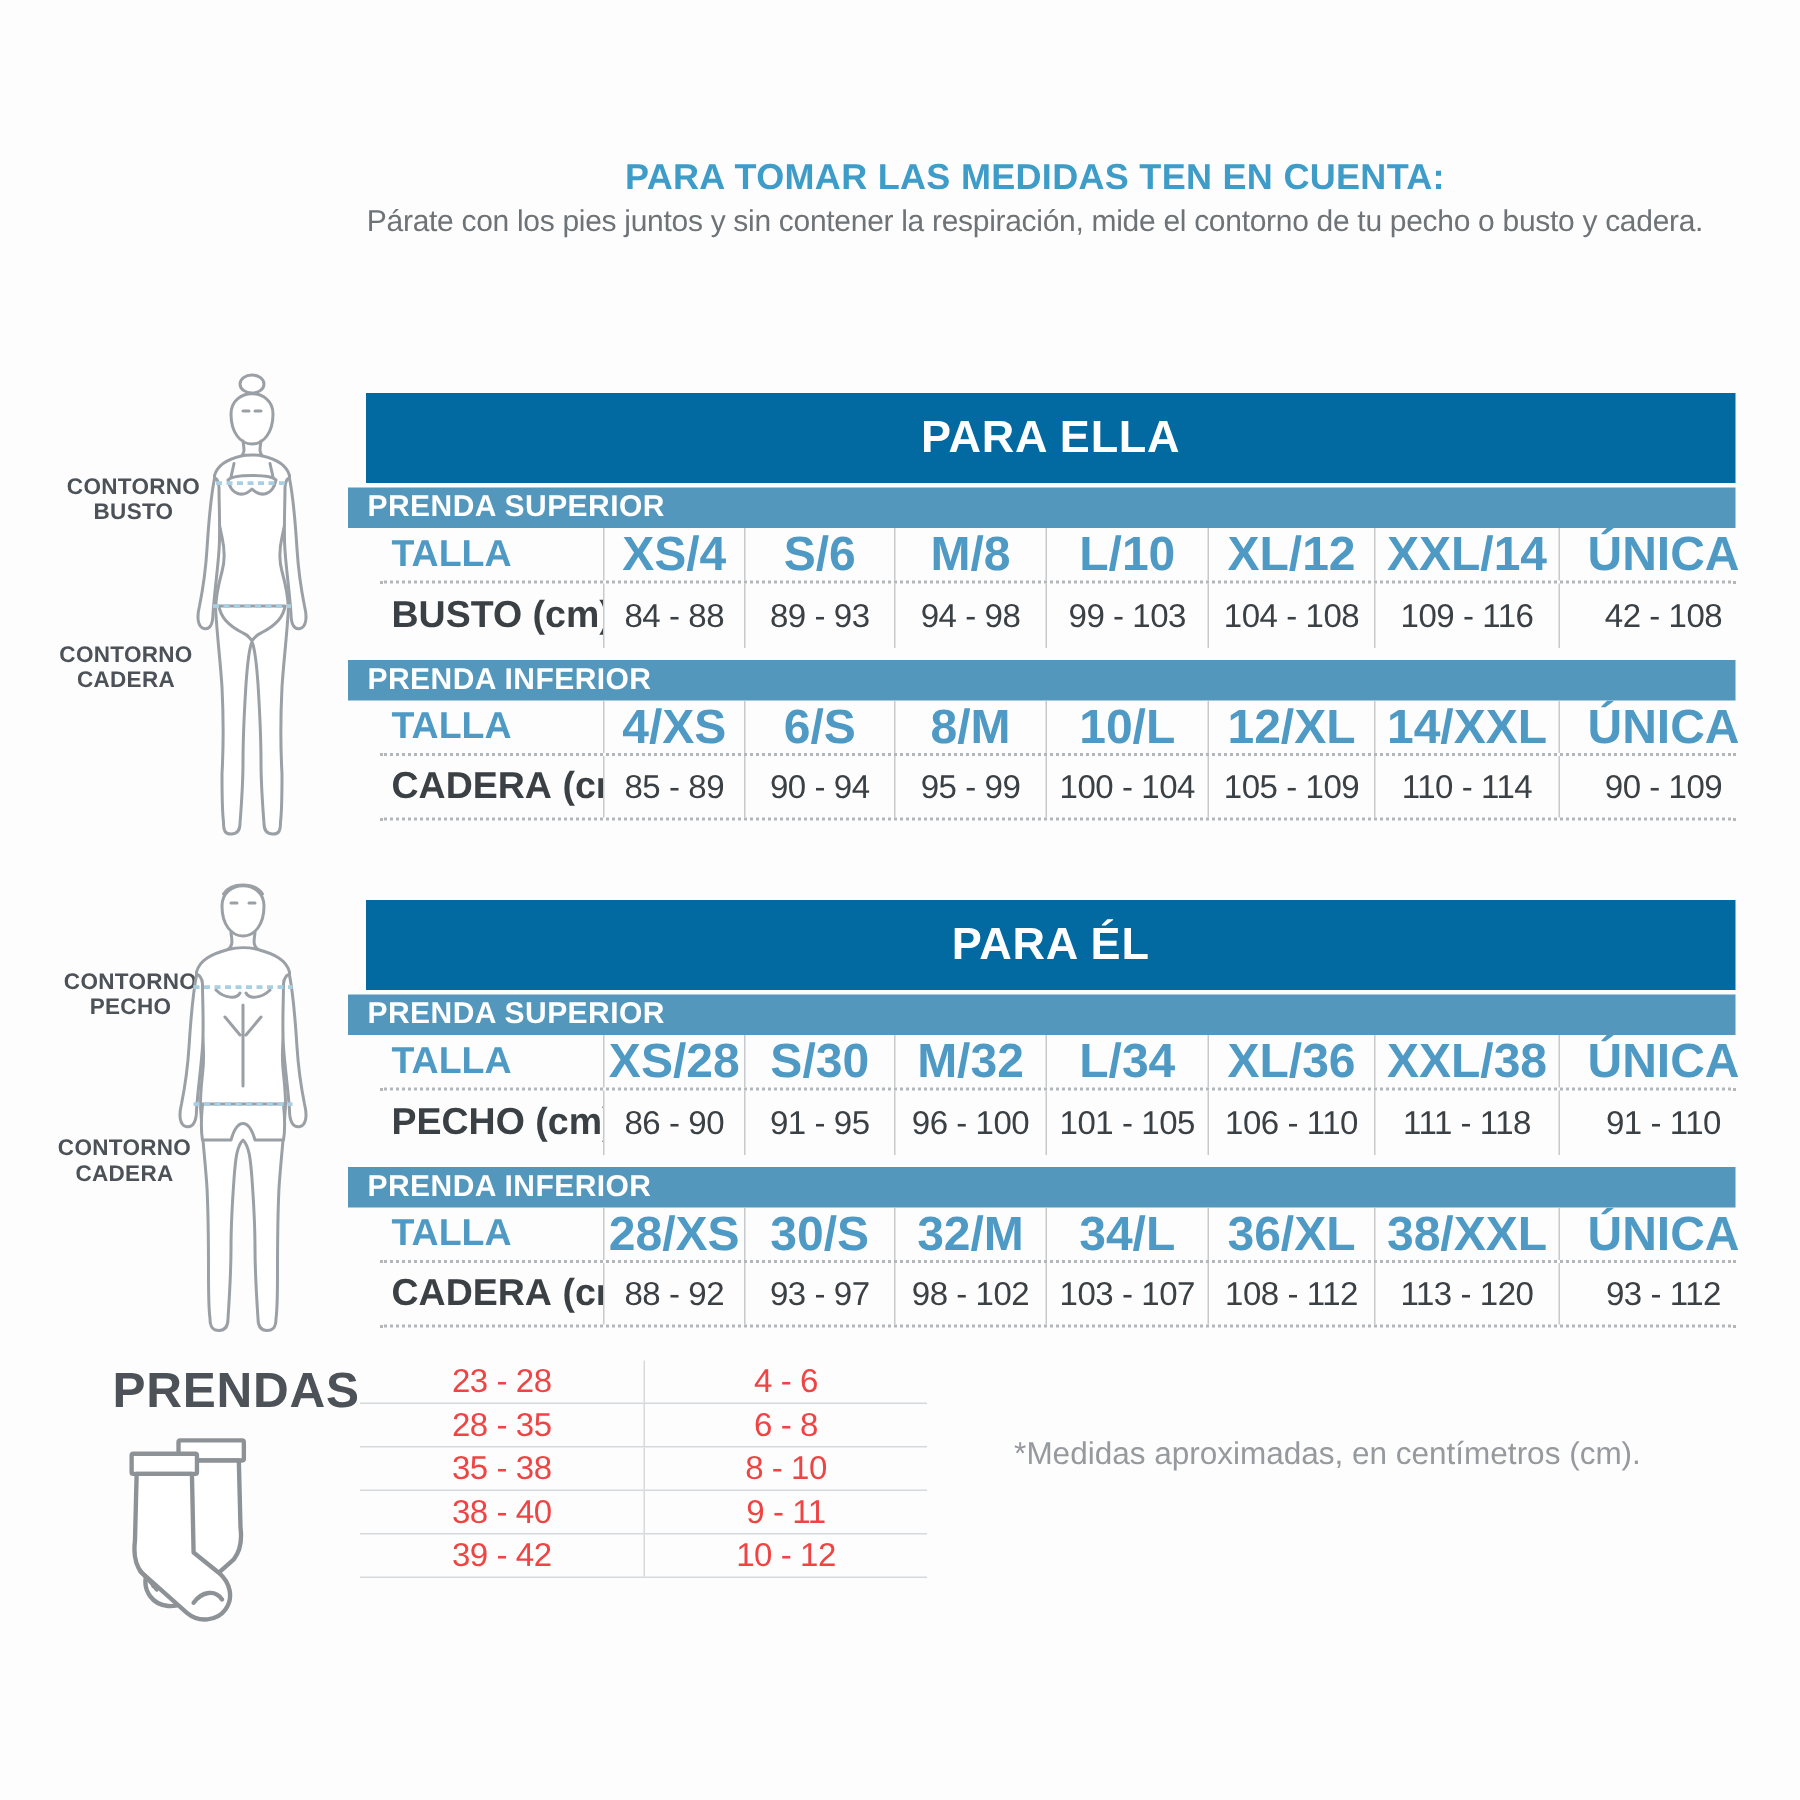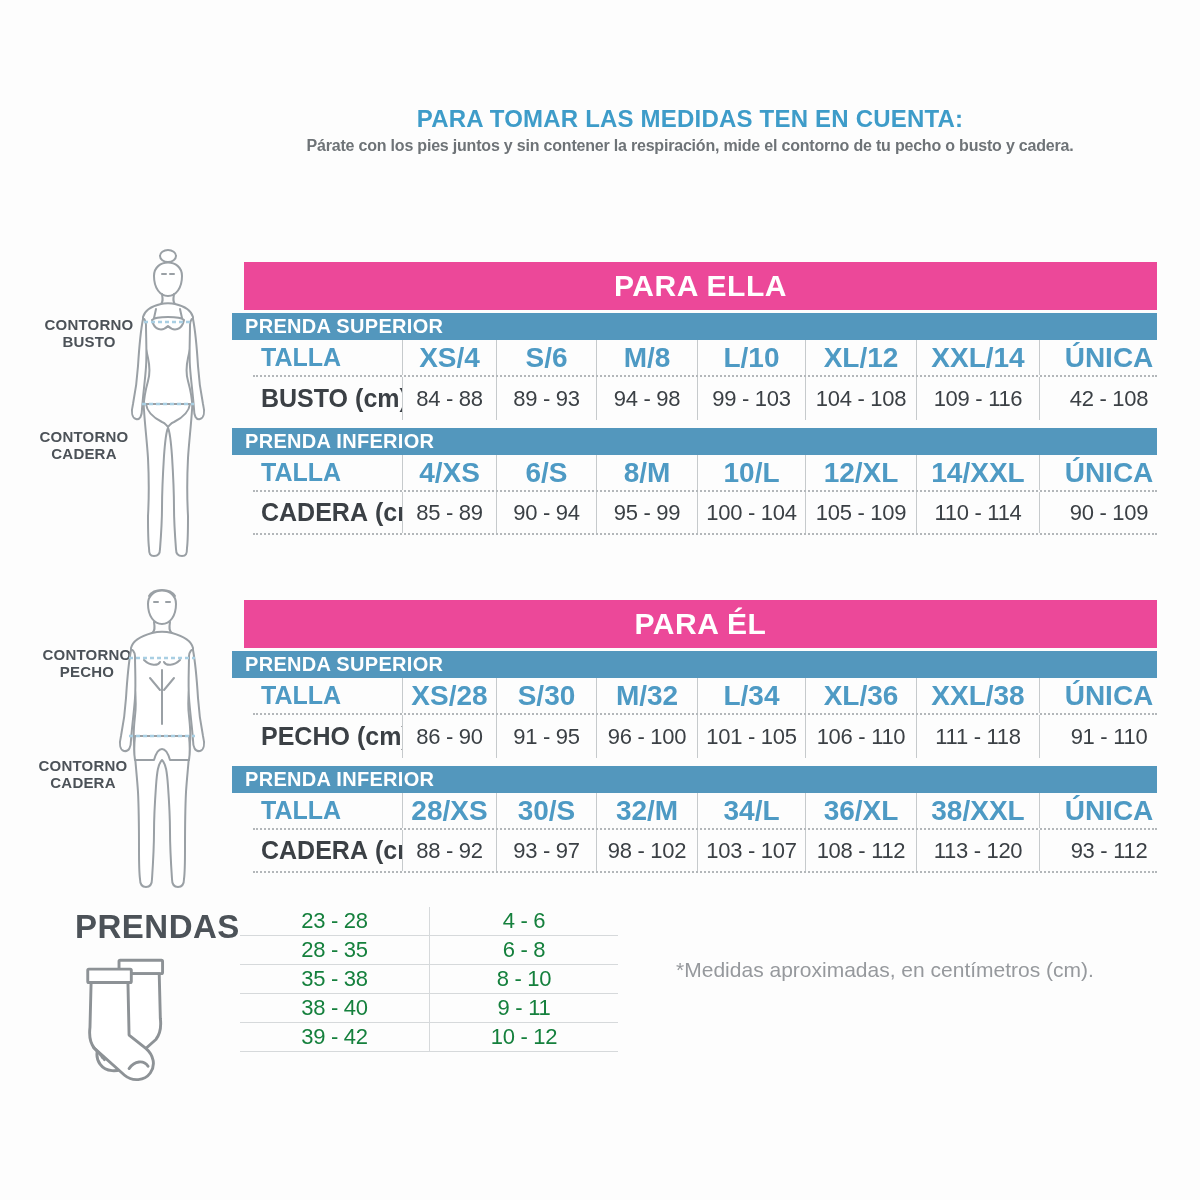--- a/index.html
+++ b/index.html
@@ -9,44 +9,44 @@
     position:relative; width:1200px; height:1200px; background:#fdfdfd;
     overflow:hidden; margin:0 auto;
   }
 
   
   .page-header { position:absolute; left:215px; top:92px; width:950px; text-align:center; }
   .title-line { white-space:nowrap; color:#4B5055; }
   .title-main { font-size:52px; font-weight:bold; letter-spacing:0.5px; }
   .title-sub  { font-size:38px; font-weight:bold; letter-spacing:-0.5px; }
   .tip-heading { margin-top:13px; font-size:24px; font-weight:bold; color:#3E9CC9; letter-spacing:0.2px; }
-  .tip-text { margin-top:4px; font-size:16px; color:#6E7377; white-space:nowrap; letter-spacing:-0.2px;font-weight:bold; }
+  .tip-text { margin-top:4px; font-size:20px; color:#6E7377; white-space:nowrap; letter-spacing:-0.2px; }
 
   
   .size-table { position:absolute; left:232px; width:925px; }
   .t-ella { top:262px; }
   .t-el   { top:600px; }
   .dark-bar {
-    height:48px; background:#ec4899; color:#ffffff; font-weight:bold; font-size:30px;
+    height:60px; background:#0369a1; color:#ffffff; font-weight:bold; font-size:30px;
     display:flex; align-items:center; justify-content:center; letter-spacing:0.5px;margin-left:12px;
   }
   .band {
     height:27px; margin-top:3px; background:#5397BD; color:#ffffff; font-weight:bold;
     font-size:20px; display:flex; align-items:center; padding-left:13px; letter-spacing:0.3px;
   }
   .band-inferior { margin-top:8px; }
   .grid-row { display:grid; grid-template-columns:149px 94px 100px 101px 108px 111px 123px 139px;margin-left:21px; }
   .sizes-row  { height:37px; border-bottom:2px dotted #b3b7ba; }
   .values-row { height:43px; }
   .values-row.end { border-bottom:2px dotted #b3b7ba; }
   .cell { display:flex; align-items:center; justify-content:center; overflow:hidden; }
   .grid-row .cell + .cell { border-left:1px solid #c6cacc; }
   .cell-label { justify-content:flex-start; padding-left:8px; gap:7px; }
   .label-blue { color:#4E9AC4; font-weight:bold; font-size:25px; }
-  .size-cell  { color:#4E9AC4; font-weight:bold; font-size:28px; }
+  .size-cell  { color:#4E9AC4; font-weight:bold; font-size:32px; }
   .label-dark { color:#3B4045; font-weight:bold; font-size:25px; }
   .value-cell { color:#3B4045; font-size:22px; letter-spacing:-0.3px; }
 
   
   .fig-label {
     position:absolute; width:118px; text-align:center; font-weight:bold;
     font-size:15px; line-height:1.15; color:#4C5258; letter-spacing:0.2px;
   }
   .figure-svg { position:absolute; }
   .figure-svg path, .figure-svg ellipse, .figure-svg rect {
@@ -65,21 +65,21 @@
   .socks-svg .nofill { fill:none; }
 
   .medias-table { position:absolute; left:240px; top:907px; width:378px; }
   .m-header { display:grid; grid-template-columns:1fr 1fr; height:37px; background:#5397BD; }
   .m-hcell {
     color:#ffffff; font-weight:bold; font-size:23px; display:flex;
     align-items:center; justify-content:center; letter-spacing:0.2px;
   }
   .m-hcell + .m-hcell { border-left:2px solid rgba(255,255,255,0.45); }
   .m-row { display:grid; grid-template-columns:1fr 1fr; height:29px; border-bottom:1px solid #d6d9db; }
-  .m-cell { display:flex; align-items:center; justify-content:center; font-size:22px; color:#15803d; letter-spacing:-0.3px; }
+  .m-cell { display:flex; align-items:center; justify-content:center; font-size:22px; color:#ef4444; letter-spacing:-0.3px; }
   .m-cell + .m-cell { border-left:1px solid #d6d9db; }
 
   
   .brand-block { position:absolute; left:665px; top:948px; width:440px; text-align:center; }
   .brand-name {
     font-family:"DejaVu Serif", serif; font-weight:bold; font-size:62px;
     color:#1A4E9D; line-height:1.1; letter-spacing:1px;
   }
   .brand-reg { font-size:20px; vertical-align:super; font-family:"DejaVu Serif", serif; color:#1A4E9D; }
   .footnote { margin-top:10px; font-size:21px; color:#96999d; }

